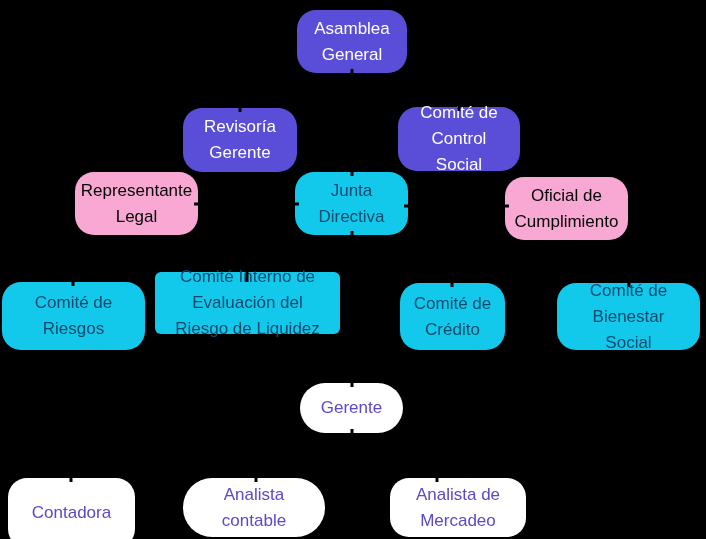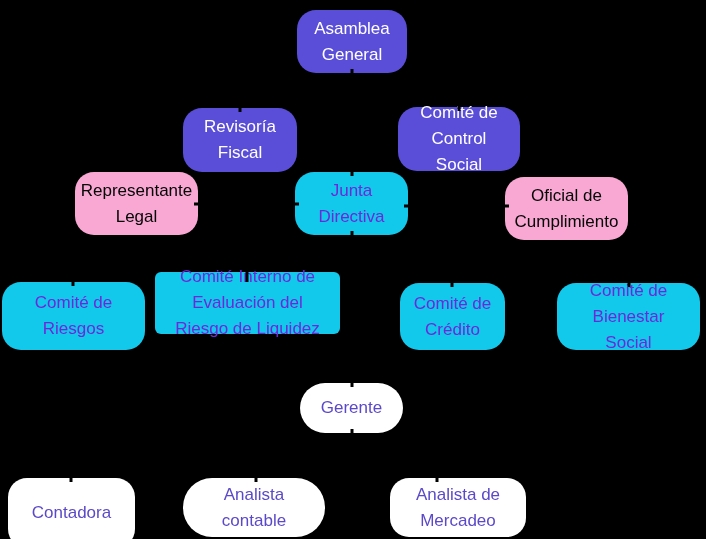--- a/index.html
+++ b/index.html
@@ -25,21 +25,21 @@
     text-align: center;
     white-space: pre-line;
     font-size: 17px;
     line-height: 26px;
     border-radius: 19px;
     box-sizing: border-box;
     padding: 2px 12px;
   }
   .lvl-purple  { background: #5a4ed8; color: #ffffff; }
   .lvl-green   { background: #f9a8d4; color: #050505; }
-  .lvl-cyan    { background: #12c9ec; color: #6d28d9; }
+  .lvl-cyan    { background: #12c9ec; color: #0c4a6e; }
   .lvl-lav     { background: #ffffff; color: #5b49c9; }
   .pill        { border-radius: 25px; }
 
   svg.connectors {
     position: absolute;
     left: 0; top: 0;
     width: 706px;
     height: 539px;
     z-index: 5;
     pointer-events: none;
@@ -52,21 +52,21 @@
 </style>
 </head>
 <body>
 
 <div class="canvas">
 
   <div class="node lvl-purple" style="left:297px; top:10px; width:110px; height:63px;">Asamblea
 General</div>
 
   <div class="node lvl-purple" style="left:183px; top:108px; width:114px; height:64px;">Revisoría
-Fiscal</div>
+Gerente</div>
   <div class="node lvl-purple" style="left:398px; top:107px; width:122px; height:64px;">Comité de
 Control Social</div>
 
   <div class="node lvl-green" style="left:75px; top:172px; width:123px; height:63px;">Representante
 Legal</div>
   <div class="node lvl-cyan" style="left:295px; top:172px; width:113px; height:63px;">Junta
 Directiva</div>
   <div class="node lvl-green" style="left:505px; top:177px; width:123px; height:63px;text-align:center;">Oficial de
 Cumplimiento</div>
 

